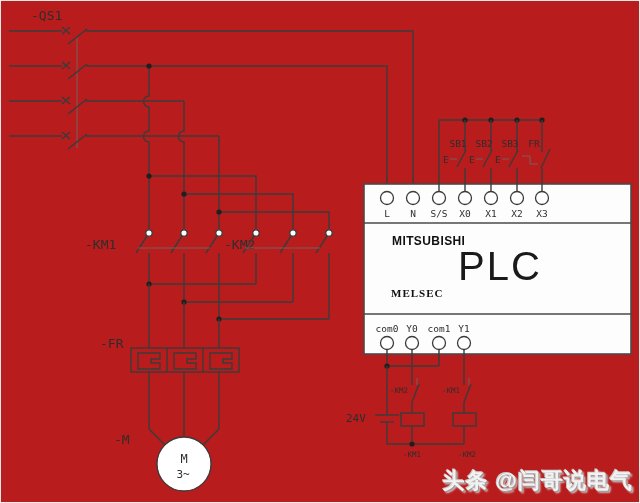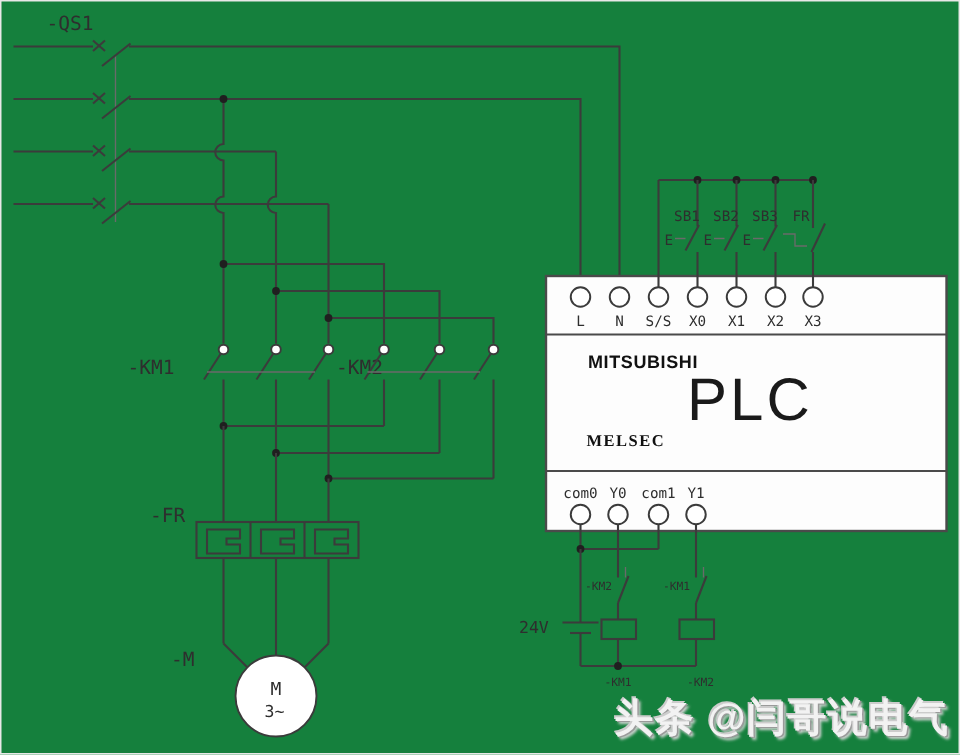--- a/index.html
+++ b/index.html
@@ -1,38 +1,38 @@
 <!DOCTYPE html>
 <html><head>
 <meta charset="utf-8">
 <style>
   html,body{margin:0;padding:0;background:#ffffff;}
   #stage{
-    position:relative;width:640px;height:503px;background:#15803d;
+    position:relative;width:640px;height:503px;background:#b91c1c;
     border:1px solid #e8e8e8;box-sizing:border-box;overflow:hidden;
     font-family:"Liberation Sans",sans-serif;
   }
   svg{position:absolute;top:0;left:0;}
   .wire{stroke:#3b3b3b;stroke-width:1.4;fill:none;}
   .thin{stroke:#6a6a6a;stroke-width:0.9;fill:none;}
   .term{stroke:#3b3b3b;stroke-width:1.3;fill:#ffffff;}
   .dot{fill:#1f1f1f;stroke:none;}
   .lbl{font-family:"DejaVu Sans Mono",monospace;fill:#2e2e2e;}
   .lbl13{font-size:13px;}
   .lbl11{font-size:11px;}
   .lbl9{font-size:9.5px;}
   .lbl7{font-size:7.5px;}
   .plcbox{stroke:#4a4a4a;stroke-width:1.6;fill:#fdfdfd;}
   .plcline{stroke:#4a4a4a;stroke-width:1.3;}
   .brand{font-family:"Liberation Sans",sans-serif;font-weight:bold;font-size:12px;fill:#111;letter-spacing:0.4px;}
   .plctitle{font-family:"Liberation Sans",sans-serif;font-size:40px;fill:#1a1a1a;letter-spacing:2px;}
   .melsec{font-family:"Liberation Serif",serif;font-weight:bold;font-size:11px;fill:#111;letter-spacing:1px;}
   #watermark{
     position:absolute;right:6px;bottom:6px;
-    font-size:26px;font-weight:bold;letter-spacing:1px;
+    font-size:22px;font-weight:bold;letter-spacing:1px;
     color:#f2f2f2;
     text-shadow:-1px -1px 0 #cccccc, 1px 1px 0 #9a9a9a, 2px 2px 2px #d5d5d5;
     user-select:none;
   }
 </style>
 </head>
 <body>
 
 <div id="stage">
 <svg width="640" height="503" viewBox="0 0 640 503">

